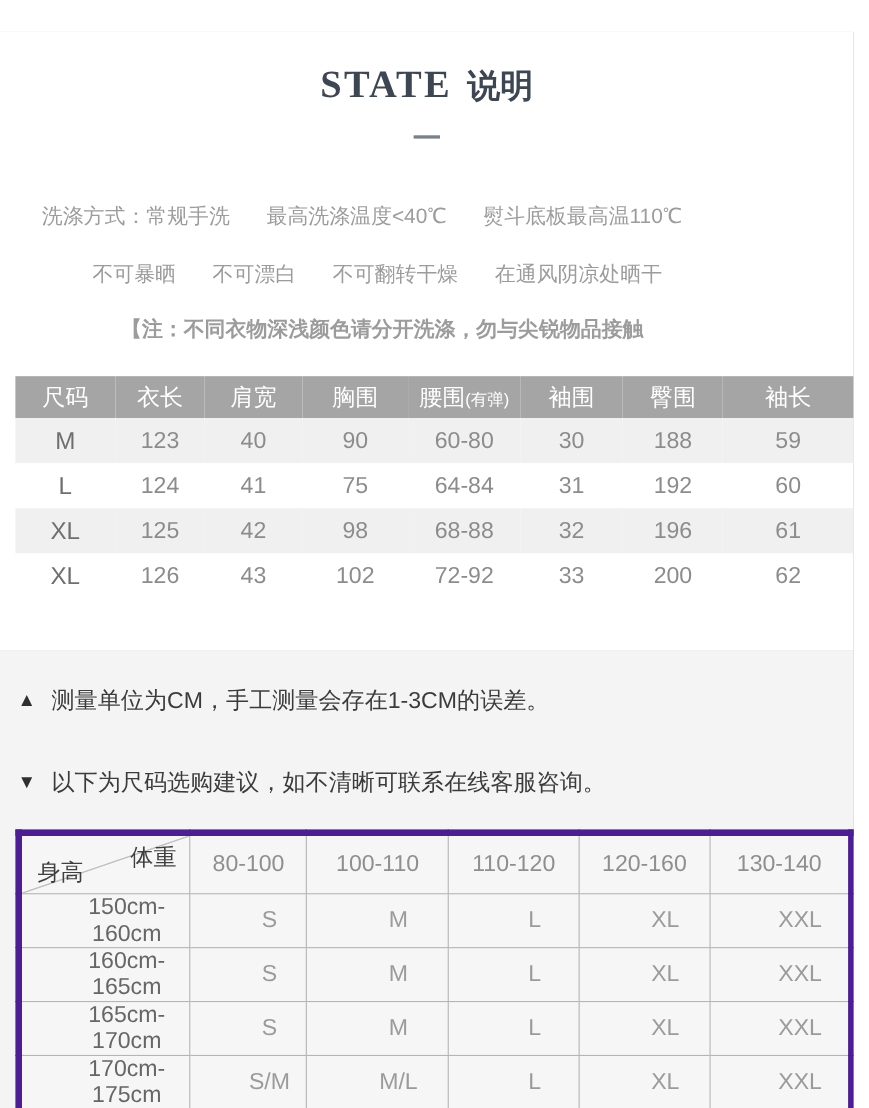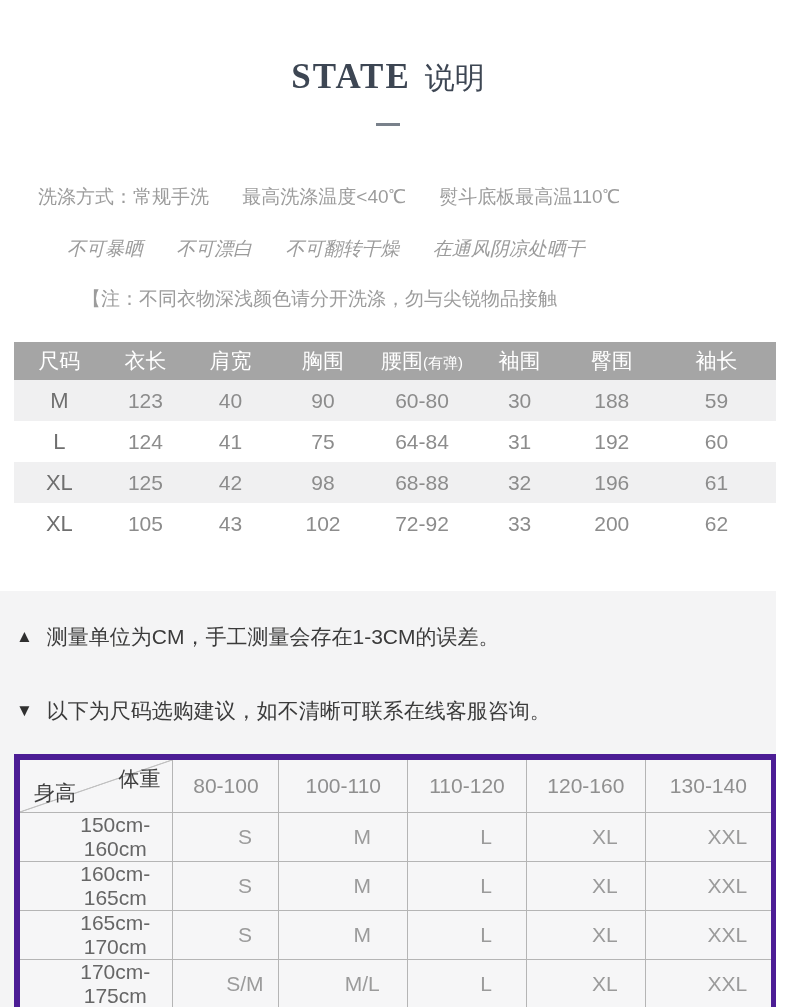--- a/index.html
+++ b/index.html
@@ -4,31 +4,31 @@
 <style>
   * { margin: 0; padding: 0; box-sizing: border-box; }
   html, body { width: 790px; background: #ffffff; font-family: "Liberation Sans", sans-serif; }
   .page { width: 776px; height: 1007px; position: relative; background: #c4b5fd; overflow: hidden; margin-top: 29px; }
 
   
   .section-top { height: 562px; background: #ffffff; }
 
   .brand-line { display: flex; justify-content: center; align-items: baseline; gap: 14px; padding-top: 28px; }
   .brand-en { font-family: "Liberation Serif", serif; font-weight: bold; font-size: 35px; letter-spacing: 2px; color: #3d4653; }
-  .brand-cn { font-size: 30px; font-weight: normal; color: #3d4653; }
+  .brand-cn { font-size: 30px; font-weight: bold; color: #3d4653; }
 
   .divider-dash { width: 24px; height: 3px; background: #79818b; margin: 24px auto 0 auto; }
 
   .subtitle { text-align: center; margin-top: 23px; font-size: 15px; color: #9ba1a8; letter-spacing: 9px; word-spacing: 14px; }
 
   .care { margin-top: 58px; color: #9c9c9c; font-size: 19px; }
   .care-line { white-space: nowrap; }
   .care-line1 { padding-left: 38px; }
-  .care-line2 { padding-left: 67px; margin-top: 26px; font-style: italic; }
-  .care-line3 { padding-left: 82px; margin-top: 24px; }
+  .care-line2 { padding-left: 84px; margin-top: 26px; }
+  .care-line3 { padding-left: 110px; margin-top: 24px; font-weight: bold; }
   .care-item + .care-item { margin-left: 28px; }
 
   
   table { border-collapse: collapse; }
   .size-table { width: 762px; margin: 30px 0 0 14px; table-layout: fixed; }
   .size-table th { background: #a5a5a5; color: #ffffff; font-weight: normal; font-size: 21px; height: 38px; text-align: center; }
   .size-table td { height: 41px; text-align: center; font-size: 21px; color: #8c8c8c; }
   .size-table tr.alt td { background: #f0f0f1; }
   .size-table td.size-col { color: #6f6f6f; font-size: 22px; }
   .waist-suffix { font-size: 15px; }
@@ -131,21 +131,21 @@
           <td>125</td>
           <td>42</td>
           <td>98</td>
           <td>68-88</td>
           <td>32</td>
           <td>196</td>
           <td>61</td>
         </tr>
         <tr>
           <td class="size-col">XL</td>
-          <td>105</td>
+          <td>126</td>
           <td>43</td>
           <td>102</td>
           <td>72-92</td>
           <td>33</td>
           <td>200</td>
           <td>62</td>
         </tr>
       </tbody>
     </table>
   </div>

